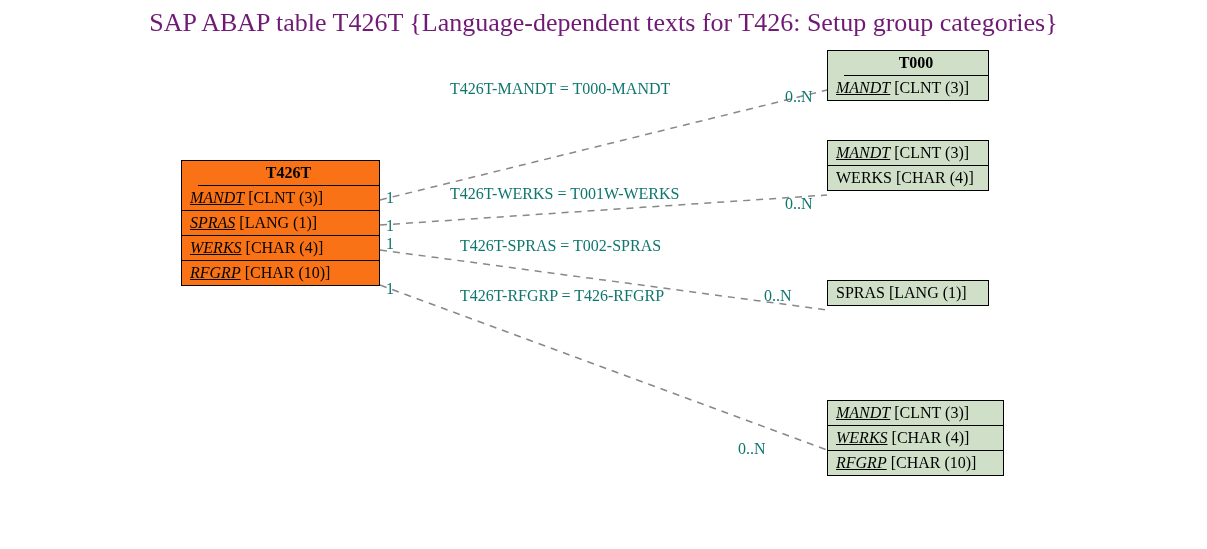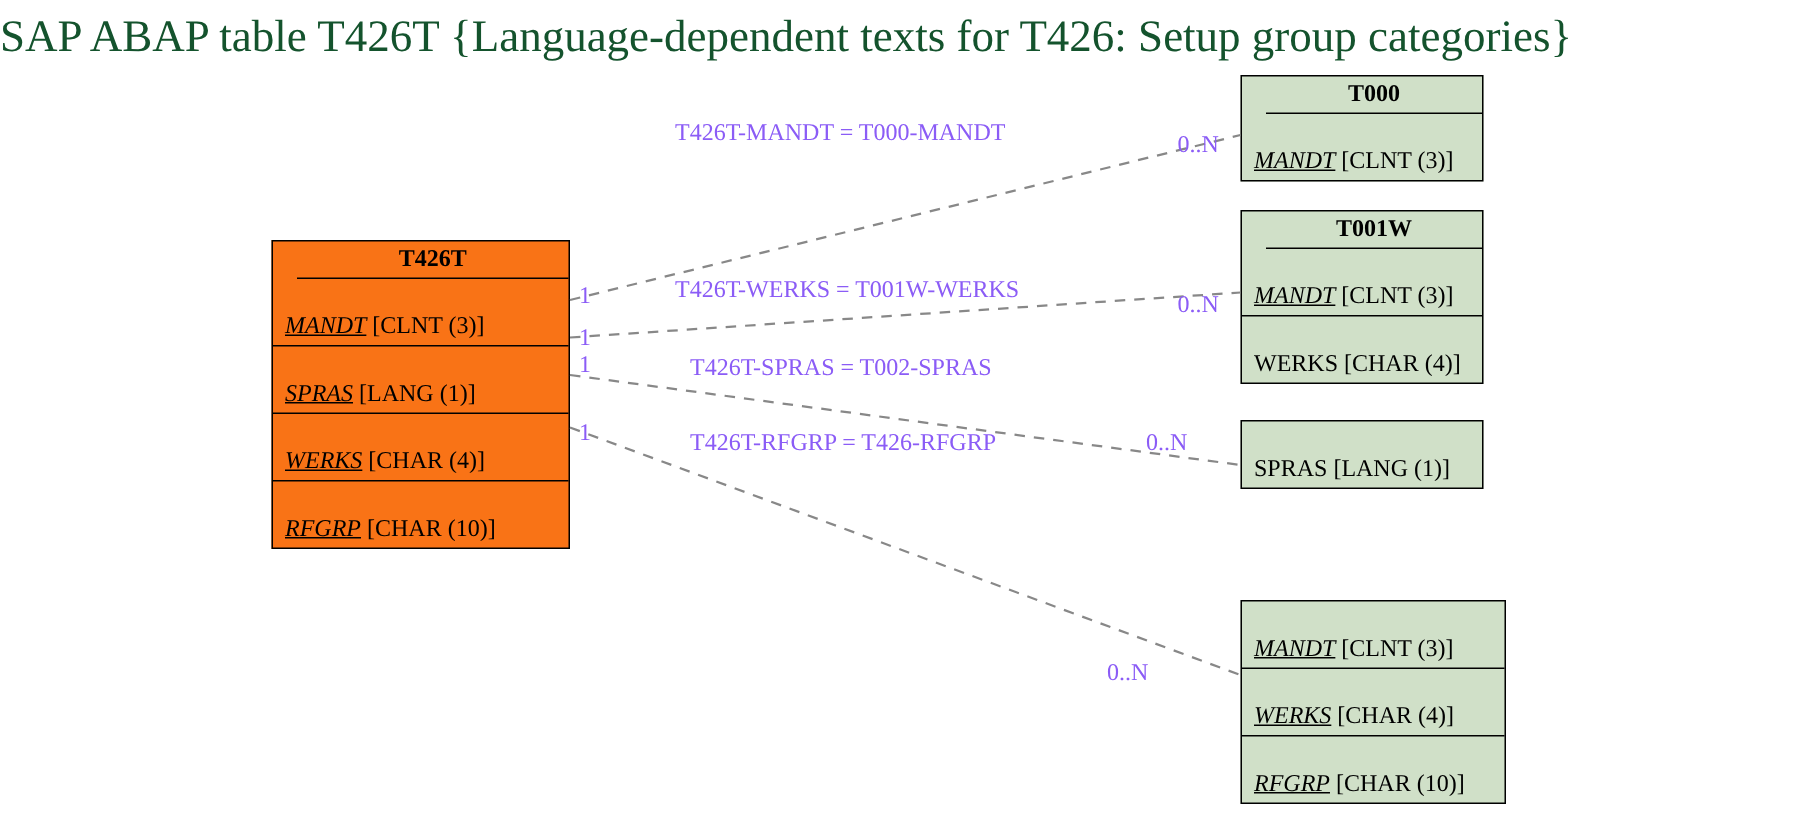--- a/index.html
+++ b/index.html
@@ -10,52 +10,51 @@
     background: #fff;
     font-family: "Times New Roman", serif;
     position: relative;
     overflow: hidden;
   }
   .title {
     position: absolute;
     top: 8px;
     left: 0;
     width: 100%;
-    text-align: left;
-    font-size: 30px;
-    color: #14532d;
+    text-align: center;
+    font-size: 26px;
+    color: #701a75;
   }
   .entity {
     position: absolute;
     border: 1px solid #000;
     font-size: 16px;
   }
   .entity-header {
     border-bottom: 1px solid #000;
     text-align: center;
     font-weight: bold;
     padding: 3px 4px;
     margin-left: 16px;
   }
   .entity-row {
     border-bottom: 1px solid #000;
     padding: 3px 8px;
     white-space: nowrap;
-    margin-top: 20px;
   }
   .entity-row:last-child {
     border-bottom: none;
   }
   .kf { font-style: italic; text-decoration: underline; } 
   .red  { background: #f97316; }
   .green{ background: #d0e0c8; }
   .edge-label {
     position: absolute;
     font-size: 16px;
-    color: #8b5cf6;
+    color: #0f766e;
     white-space: nowrap;
   }
   svg.edges {
     position: absolute;
     top: 0; left: 0;
     width: 1207px; height: 549px;
     pointer-events: none;
   }
   svg.edges line {
     stroke: #888;
@@ -75,21 +74,20 @@
   <div class="entity-row"><span class="kf">WERKS</span> <span>[CHAR (4)]</span></div>
   <div class="entity-row"><span class="kf">RFGRP</span> <span>[CHAR (10)]</span></div>
 </div>
 
 <div class="entity green" style="left:827px; top:50px; width:160px">
   <div class="entity-header">T000</div>
   <div class="entity-row"><span class="kf">MANDT</span> <span>[CLNT (3)]</span></div>
 </div>
 
 <div class="entity green" style="left:827px; top:140px; width:160px">
-  <div class="entity-header">T001W</div>
   <div class="entity-row"><span class="kf">MANDT</span> <span>[CLNT (3)]</span></div>
   <div class="entity-row"><span>WERKS</span> <span>[CHAR (4)]</span></div>
 </div>
 
 <div class="entity green" style="left:827px; top:280px; width:160px">
   <div class="entity-row"><span>SPRAS</span> <span>[LANG (1)]</span></div>
 </div>
 
 <div class="entity green" style="left:827px; top:400px; width:175px">
   <div class="entity-row"><span class="kf">MANDT</span> <span>[CLNT (3)]</span></div>

